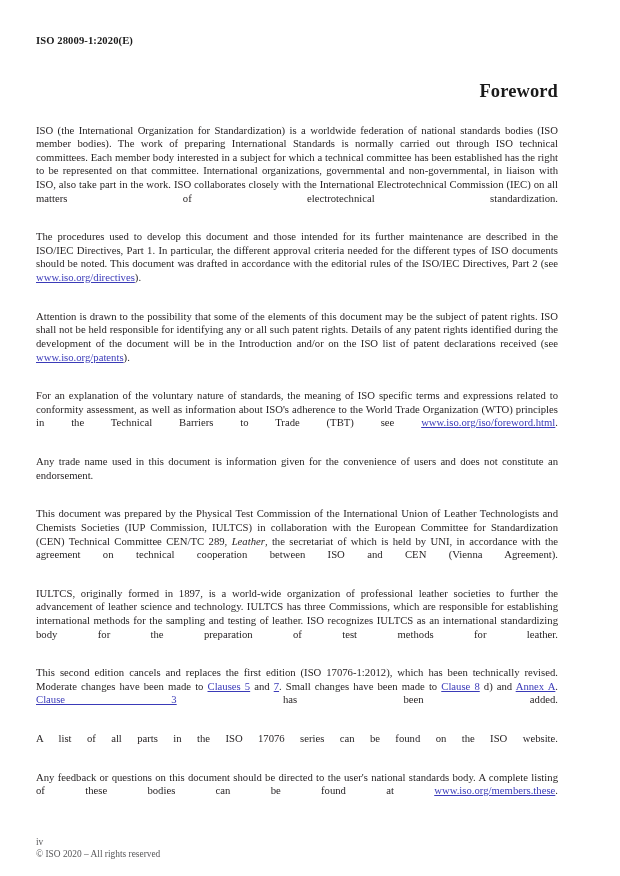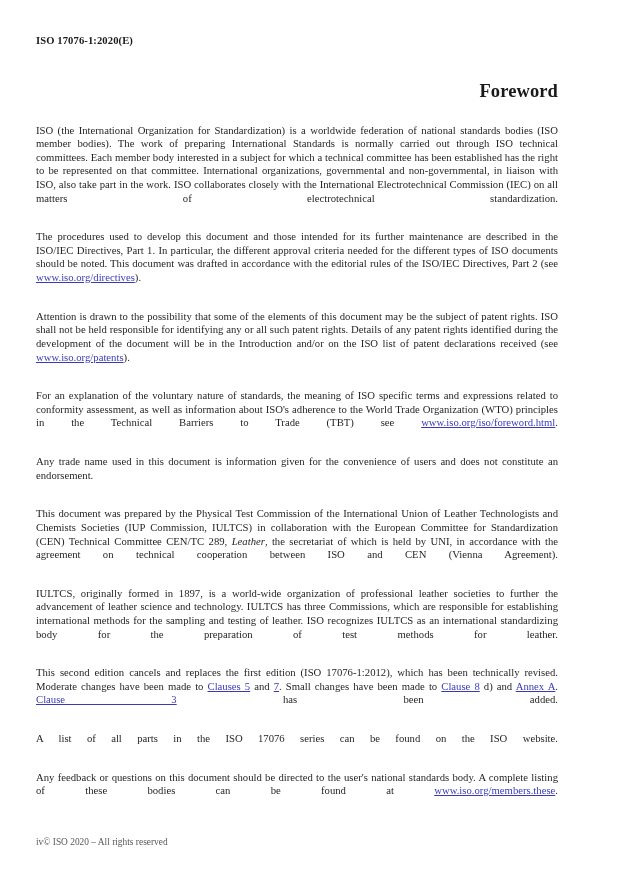--- a/index.html
+++ b/index.html
@@ -84,34 +84,36 @@
     position: absolute;
     left: 36px;
     top: 836px;
     width: 522px;
     font-size: 9.4px;
     line-height: 12px;
     color: #58585a;
   }
   .footer-inner {
     display: flex;
+    justify-content: space-between;
     align-items: baseline;
+    flex-direction: column;
   }
   .folio { }
   .copyright { white-space: nowrap; }
 </style>
 </head>
 <body>
 
 <div class="page">
 
   <div class="content">
 
     <div class="doc-header">
-      <div>ISO 17076-1:2020(E)</div>
+      <div>ISO 28009-1:2020(E)</div>
     </div>
 
     <h1 class="section-title">Foreword</h1>
 
     <div class="body-block">
 
       <p class="para"><span>ISO (the International Organization for Standardization) is a worldwide federation of national standards bodies (ISO member bodies). The work of preparing International Standards is normally carried out through ISO technical committees. Each member body interested in a subject for which a technical committee has been established has the right to be represented on that committee. International organizations, governmental and non-governmental, in liaison with ISO, also take part in the work. ISO collaborates closely with the International Electrotechnical Commission (IEC) on all matters of electrotechnical standardization.</span></p>
 
       <p class="para"><span>The procedures used to develop this document and those intended for its further maintenance are described in the ISO/IEC Directives, Part 1. In particular, the different approval criteria needed for the different types of ISO documents should be noted. This document was drafted in accordance with the editorial rules of the ISO/IEC Directives, Part 2 (see </span><a class="doclink" href="#">www.iso.org/directives</a><span>).</span></p>
 

